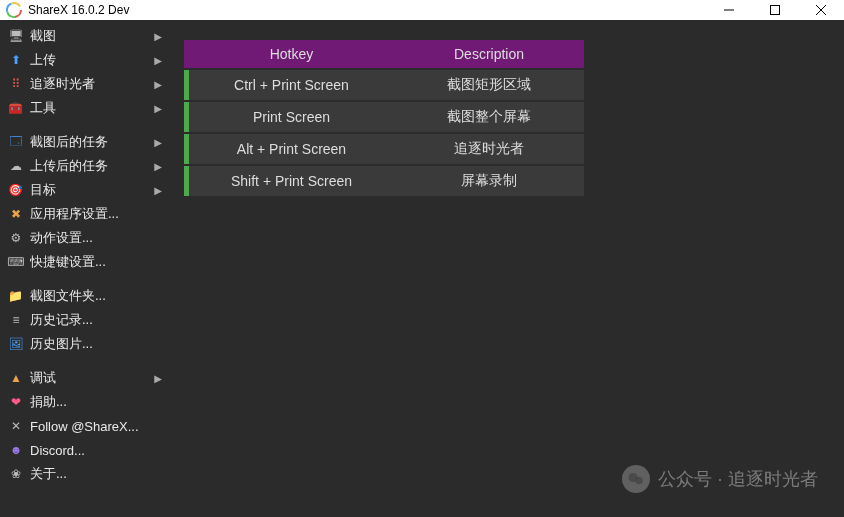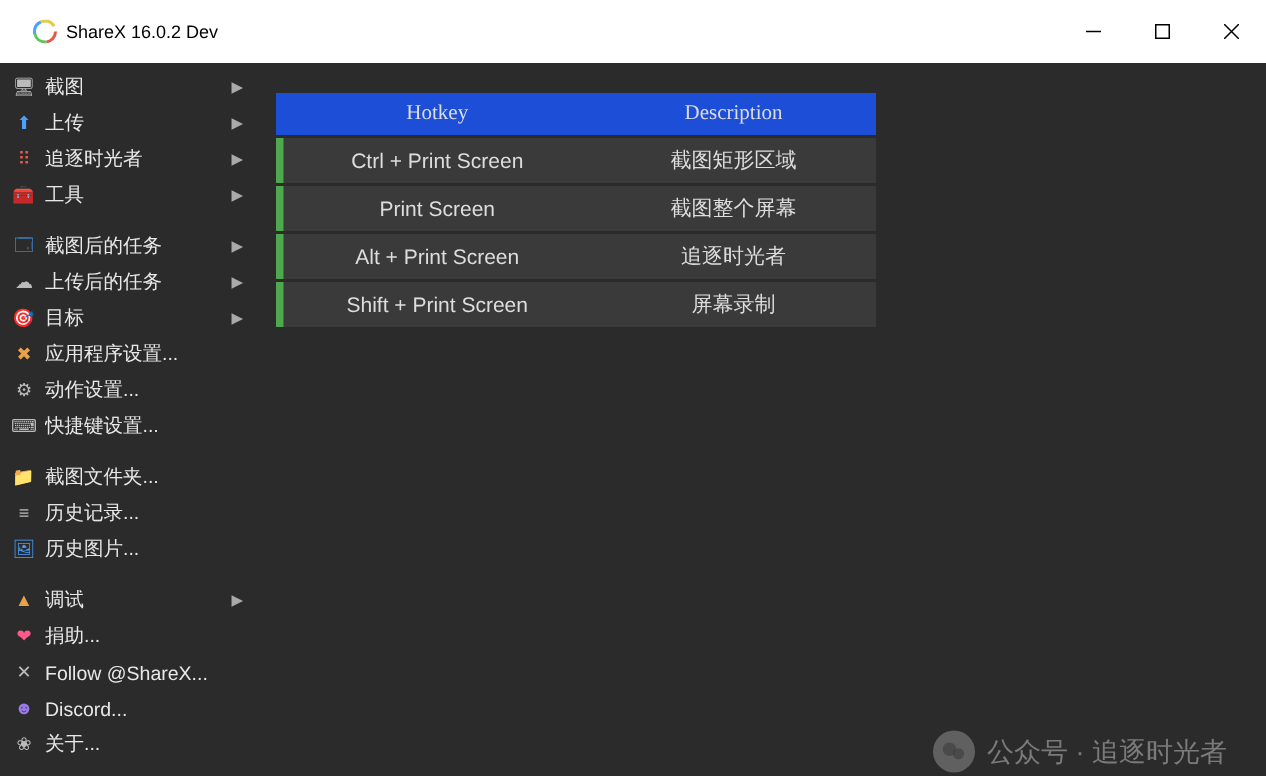--- a/index.html
+++ b/index.html
@@ -5,25 +5,25 @@
 * { margin: 0; padding: 0; box-sizing: border-box; }
 body {
   font-family: "Microsoft YaHei", "Segoe UI", Arial, sans-serif;
   background: #2b2b2b;
   width: 844px;
   height: 517px;
   overflow: hidden;
   position: relative;
 }
 .titlebar {
-  height: 42px;
+  height: 20px;
   background: #ffffff;
   display: flex;
   align-items: center;
-  padding-left: 22px;
+  padding-left: 6px;
   color: #000;
   font-size: 12px;
 }
 .titlebar .logo {
   width: 16px; height: 16px;
   margin-right: 6px;
 }
 .titlebar-spacer { flex: 1; }
 .titlebar-btn {
   width: 46px; height: 30px;
@@ -68,27 +68,26 @@
   flex: 1;
   padding: 18px 14px;
   position: relative;
 }
 .hotkey-table {
   width: 400px;
   border-collapse: separate;
   border-spacing: 0 2px;
 }
 .hotkey-table th {
-  background: #1d4ed8;
+  background: #701a75;
   color: #ddd;
   font-weight: normal;
   font-size: 14px;
   padding: 6px 0;
   text-align: center;
-  font-family: Liberation Serif, serif;
 }
 .hotkey-table td {
   background: #3a3a3a;
   color: #ddd;
   font-size: 14px;
   padding: 6px 18px;
   text-align: center;
 }
 .hotkey-table tr.data-row { position: relative; }
 .hotkey-table td.hotkey-cell { width: 210px; border-left: 5px solid #4ea84e; }

